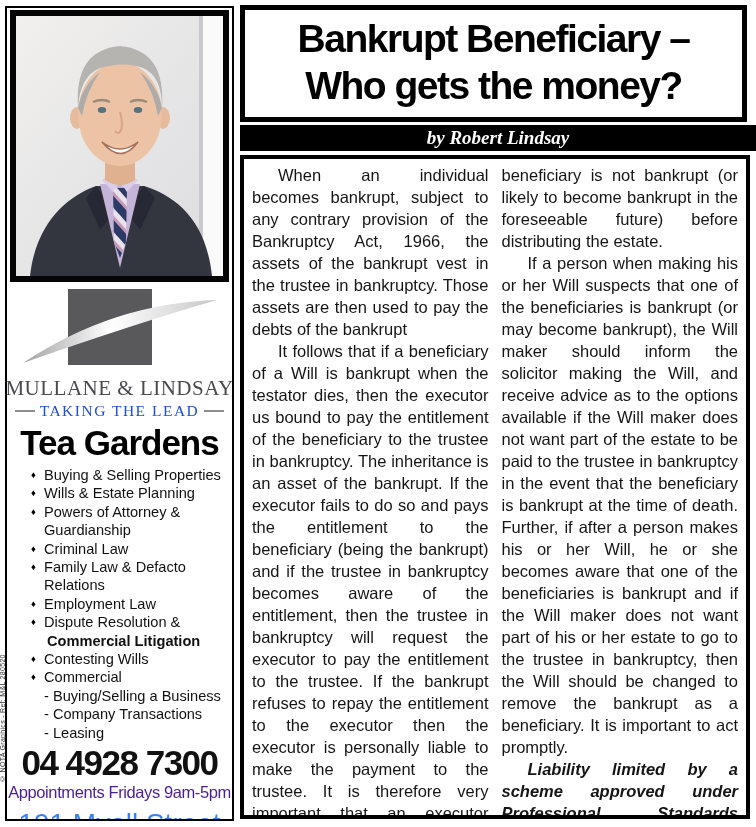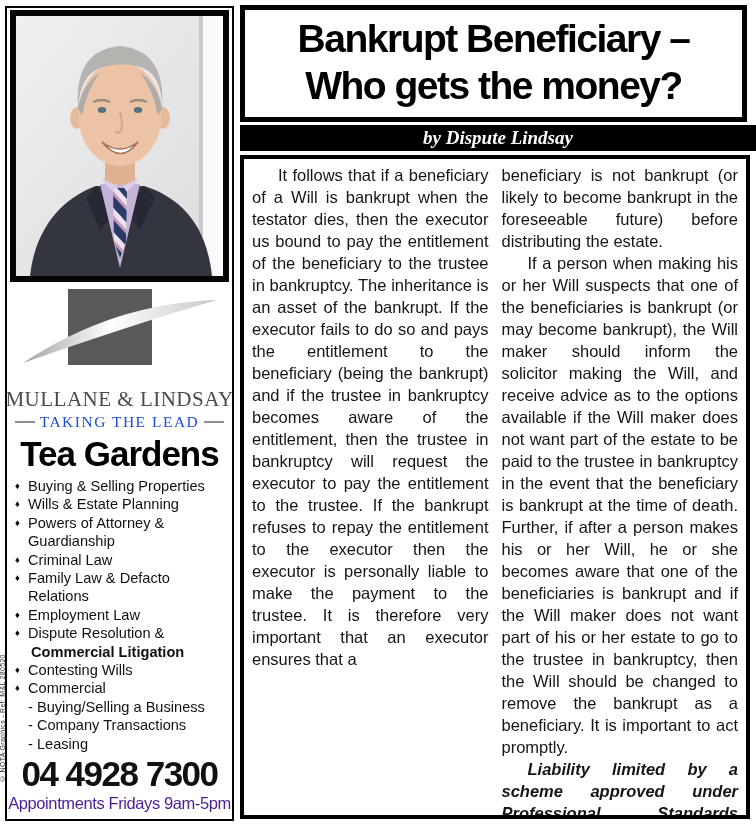--- a/index.html
+++ b/index.html
@@ -9,26 +9,26 @@
 
   
   .sidebar{position:absolute;left:5px;top:6px;width:229px;height:815px;
            border:2px solid #000;box-sizing:border-box;background:#fff;
            display:flex;flex-direction:column;align-items:center;overflow:hidden;}
   .photo-frame{width:219px;height:272px;margin-top:2px;border:6px solid #050505;
                box-sizing:border-box;background:#e8e7e9;flex:none;}
   .photo-frame svg{display:block;width:100%;height:100%;}
   .logo-wrap{margin-top:7px;flex:none;line-height:0;}
   .firm-name{font-family:"Liberation Serif",serif;font-size:21px;letter-spacing:.5px;
-             color:#4b4b4f;margin-top:16px;white-space:nowrap;}
+             color:#4b4b4f;margin-top:5px;white-space:nowrap;}
   .tagline{font-family:"Liberation Serif",serif;font-size:15.5px;letter-spacing:1.5px;
            color:#1d4ed8;display:flex;align-items:center;gap:5px;margin-top:1px;white-space:nowrap;}
   .tagline .dash{display:inline-block;width:20px;border-top:2px solid #8e8e91;}
   .location-heading{font-size:35px;font-weight:bold;letter-spacing:-1px;color:#000;margin-top:3px;}
-  .services{align-self:stretch;padding:3px 2px 0 8px;font-size:14.6px;line-height:18.4px;color:#111;}
+  .services{align-self:stretch;padding:3px 2px 0 24px;font-size:14.6px;line-height:18.4px;color:#111;}
   .svc{display:flex;align-items:flex-start;}
   .svc .diamond{width:13px;flex:none;font-size:9.5px;line-height:18.4px;color:#000;}
   .svc.bullet .diamond::before{content:"\2666";}
   .svc.continuation{padding-left:16px;font-weight:bold;}
   .svc.sub{padding-left:13px;}
   .phone-number{font-size:35px;font-weight:bold;letter-spacing:-1.5px;white-space:nowrap;margin-top:1px;}
   .appointments{font-size:16.5px;letter-spacing:-.4px;color:#4c1d95;white-space:nowrap;}
   .address-1{font-size:28px;color:#3b82f6;margin-top:6px;}
   .credit-vertical{position:absolute;left:-1px;top:628px;writing-mode:vertical-rl;
                    transform:rotate(180deg);font-size:7px;letter-spacing:.3px;color:#333;
@@ -191,25 +191,26 @@
   </aside>
 
   <div class="credit-vertical">© NOTA Graphics - Ref: M&amp;L 280520</div>
 
   <main class="article">
     <div class="headline-box">
       <div class="headline">Bankrupt Beneficiary –</div>
       <div class="headline">Who gets the money?</div>
     </div>
     <div class="byline-bar">
-      <span>by Dispute Lindsay</span>
+      <span>by Robert Lindsay</span>
     </div>
     <div class="body-box">
       <div class="col">
 
+      <p class="indent">When an individual becomes bankrupt, subject to any contrary provision of the Bankruptcy Act, 1966, the assets of the bankrupt vest in the trustee in bankruptcy. Those assets are then used to pay the debts of the bankrupt</p>
           <p class="indent">It follows that if a beneficiary of a Will is bankrupt when the testator dies, then the executor us bound to pay the entitlement of the beneficiary to the trustee in bankruptcy. The inheritance is an asset of the bankrupt. If the executor fails to do so and pays the entitlement to the beneficiary (being the bankrupt) and if the trustee in bankruptcy becomes aware of the entitlement, then the trustee in bankruptcy will request the executor to pay the entitlement to the trustee. If the bankrupt refuses to repay the entitlement to the executor then the executor is personally liable to make the payment to the trustee. It is therefore very important that an executor ensures that a</p>
         </div>
       <div class="col">
 
       <p>beneficiary is not bankrupt (or likely to become bankrupt in the foreseeable future) before distributing the estate.</p>
           <p class="indent">If a person when making his or her Will suspects that one of the beneficiaries is bankrupt (or may become bankrupt), the Will maker should inform the solicitor making the Will, and receive advice as to the options available if the Will maker does not want part of the estate to be paid to the trustee in bankruptcy in the event that the beneficiary is bankrupt at the time of death. Further, if after a person makes his or her Will, he or she becomes aware that one of the beneficiaries is bankrupt and if the Will maker does not want part of his or her estate to go to the trustee in bankruptcy, then the Will should be changed to remove the bankrupt as a beneficiary. It is important to act promptly.</p>
           <p class="indent emphasis">Liability limited by a scheme approved under Professional Standards Legislation</p>
         </div>
     </div>
   </main>

